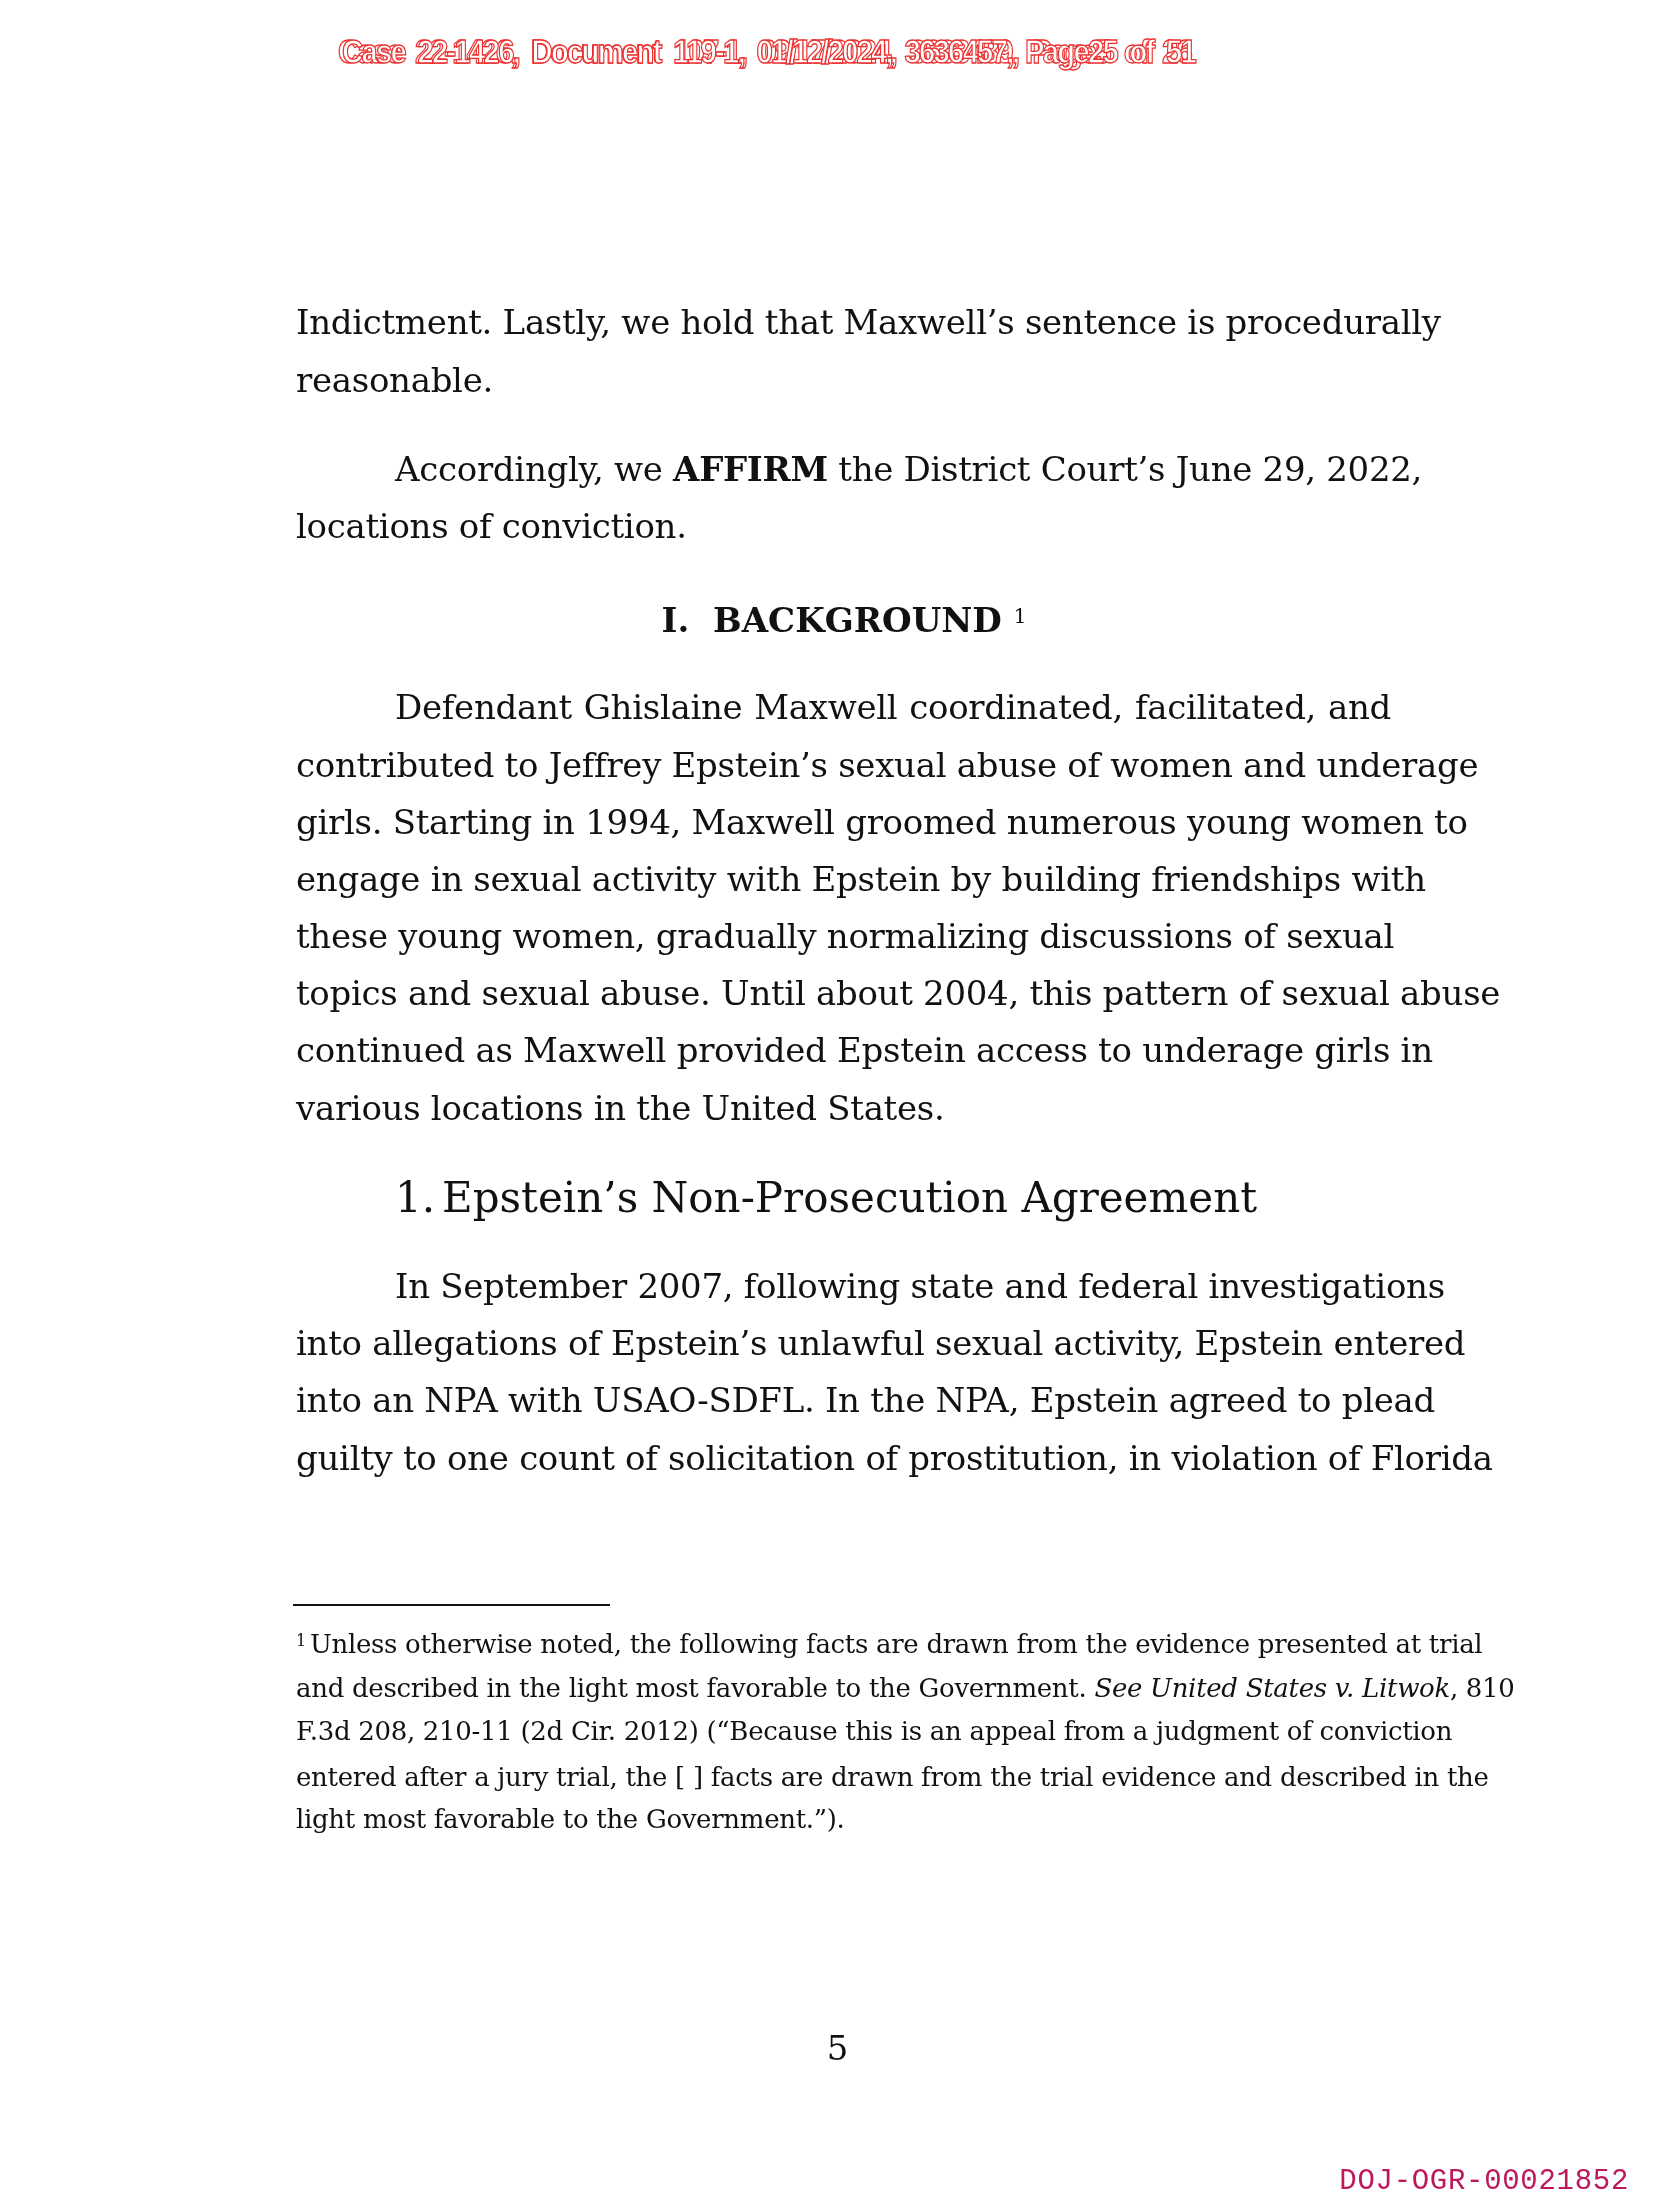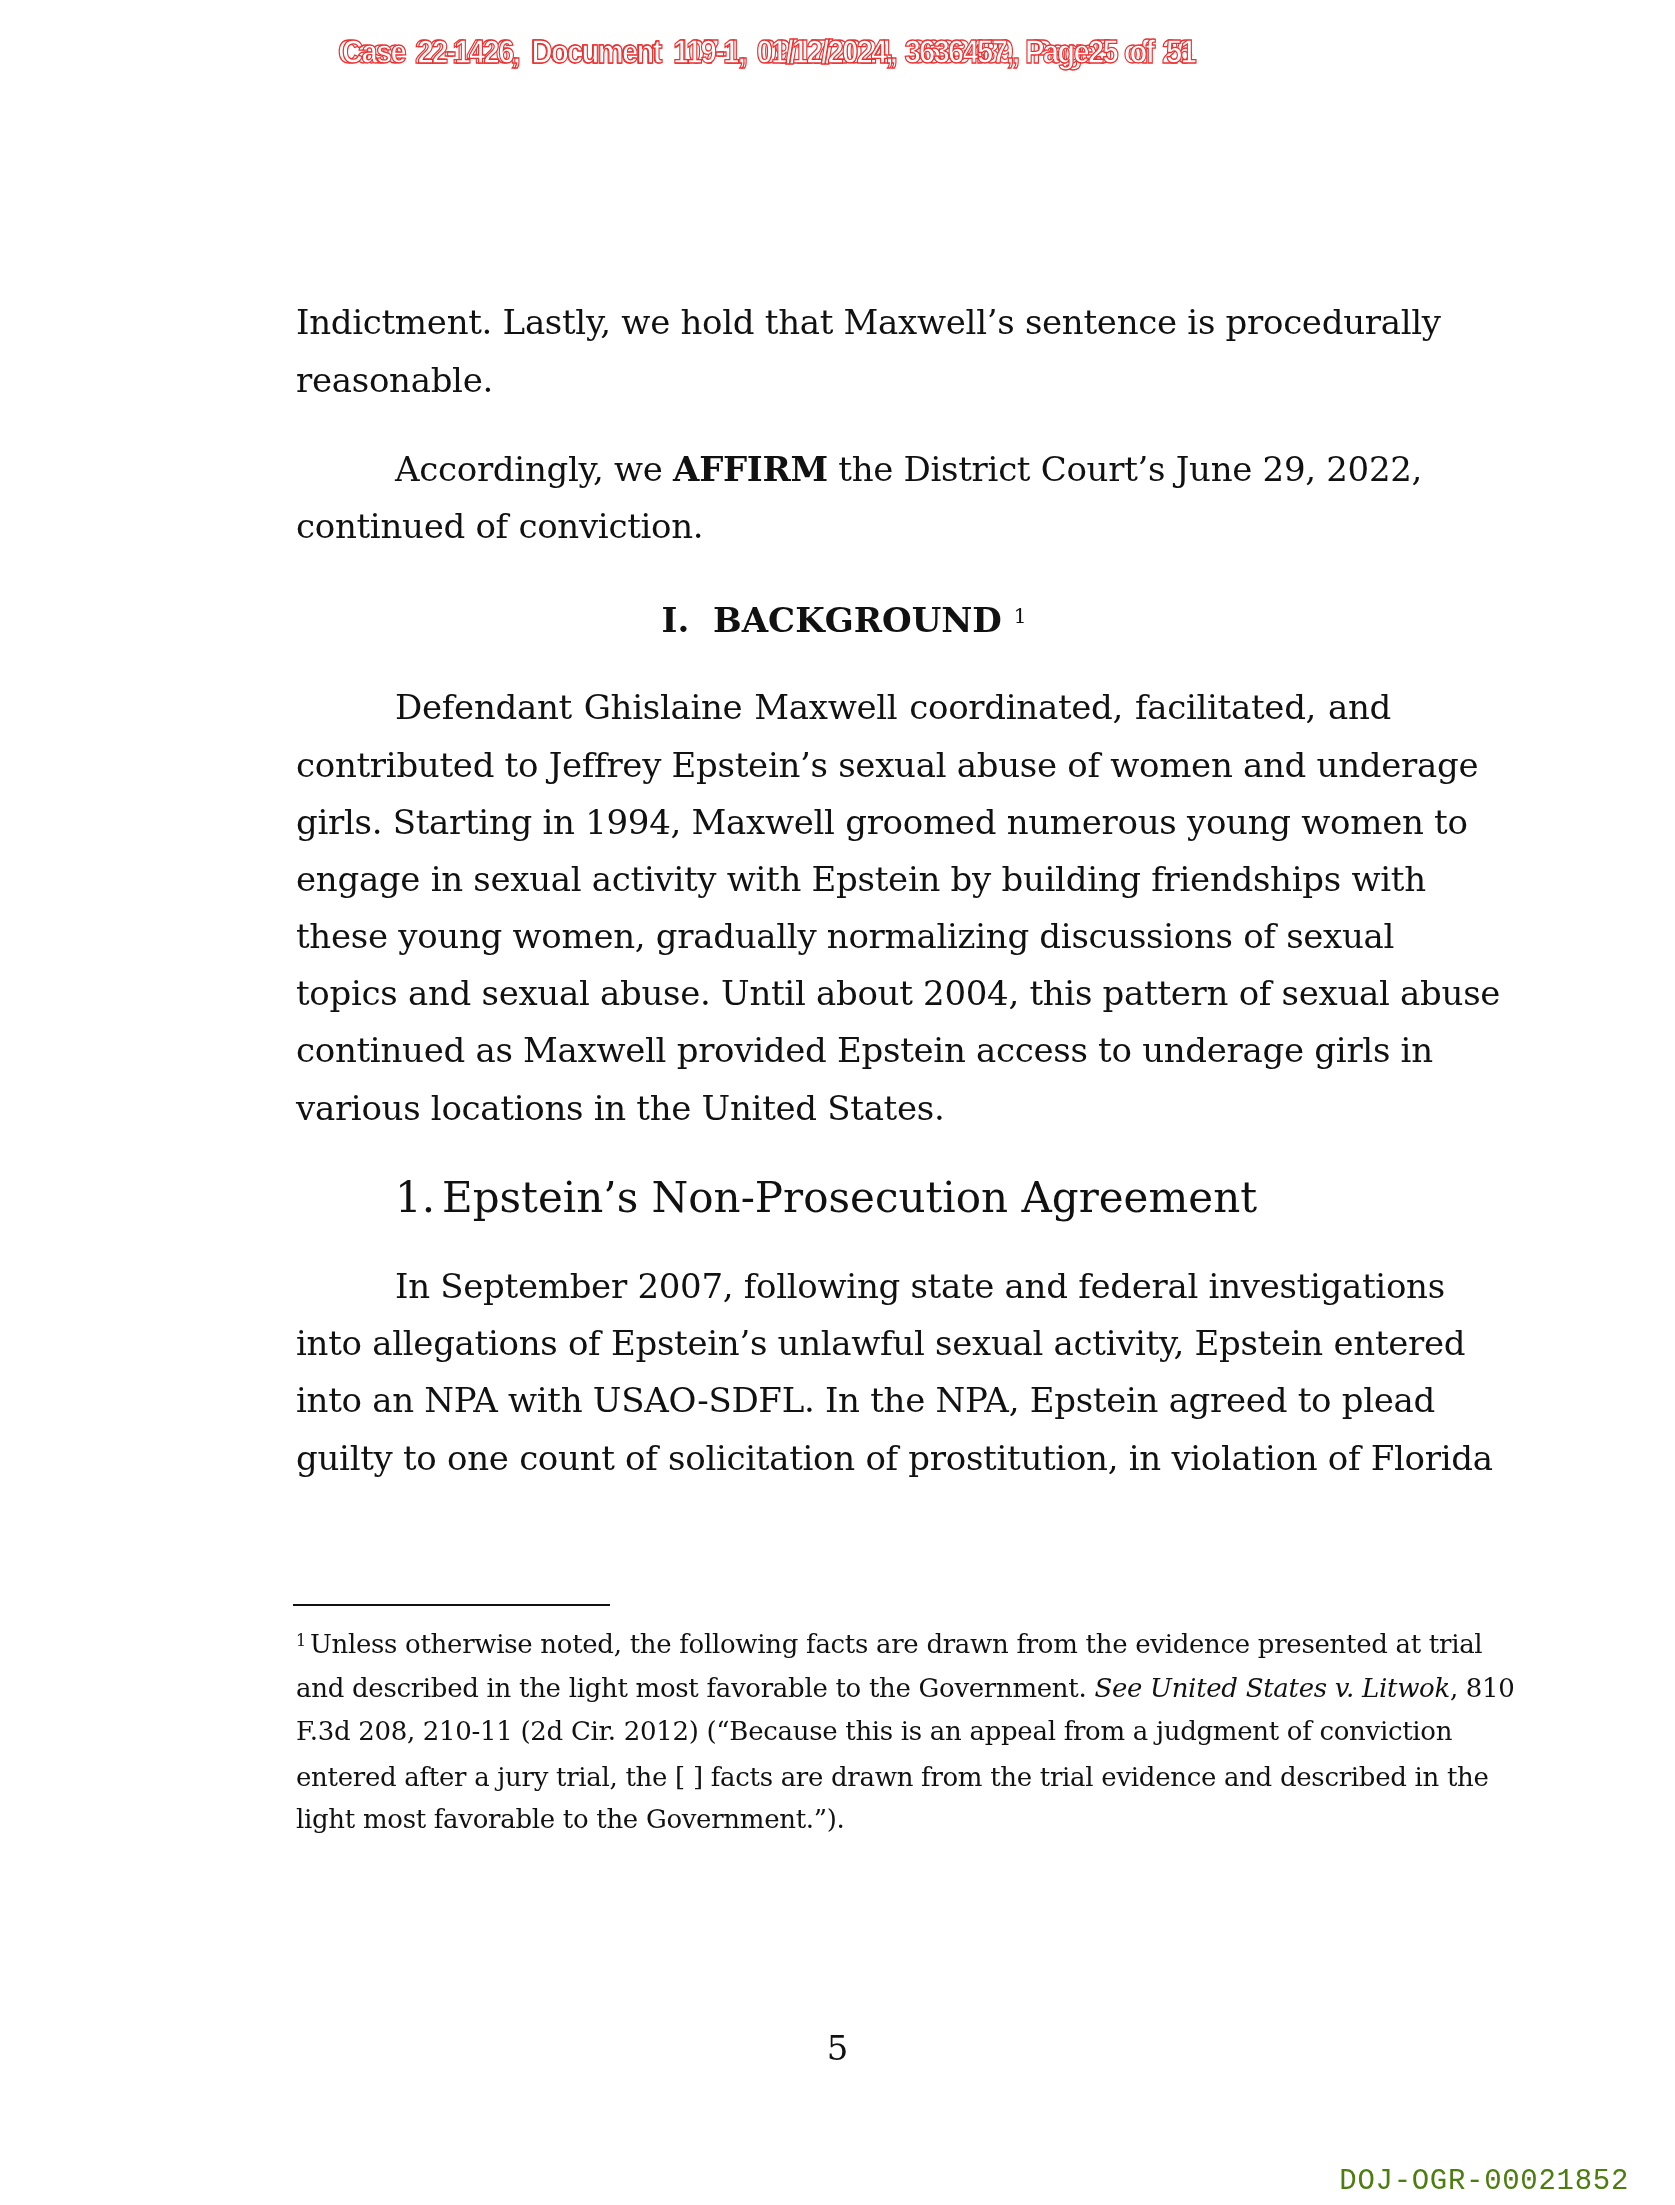--- a/index.html
+++ b/index.html
@@ -123,21 +123,21 @@
       font-size: 34px;
       line-height: 39px;
     }
     .bates {
       position: absolute;
       right: 46px;
       top: 2165px;
       font-family: "Liberation Mono", "DejaVu Sans Mono", monospace;
       font-size: 29px;
       line-height: 33px;
-      color: #4d7c0f;
+      color: #be185d;
       letter-spacing: 0.7px;
     }
   </style>
 </head>
 <body>
 
 <div class="page">
 
   <div class="stamp">
     <div class="stamp-line a">Case 22-1426, Document 107-1, 09/17/2024, 3633489, Page5 of 26</div>
@@ -145,21 +145,21 @@
   </div>
 
   <div class="line j" style="top:303px;">Indictment. Lastly, we hold that Maxwell’s sentence is procedurally</div>
   <div class="line" style="top:361px;">reasonable.</div>
 
   <div class="line indent j" style="top:450px;">
     <span>Accordingly, we</span>
     <span class="bold">AFFIRM</span>
     <span>the District Court’s June 29, 2022,</span>
   </div>
-  <div class="line" style="top:507px;">continued of conviction.</div>
+  <div class="line" style="top:507px;">locations of conviction.</div>
 
   <div class="heading" style="top:601px;">
     <span style="white-space:pre;">I.  BACKGROUND</span>
     <sup>1</sup>
   </div>
 
   <div class="line indent j" style="top:688px;">Defendant Ghislaine Maxwell coordinated, facilitated, and</div>
   <div class="line j" style="top:746px;">contributed to Jeffrey Epstein’s sexual abuse of women and underage</div>
   <div class="line j" style="top:803px;">girls. Starting in 1994, Maxwell groomed numerous young women to</div>
   <div class="line j" style="top:860px;">engage in sexual activity with Epstein by building friendships with</div>

